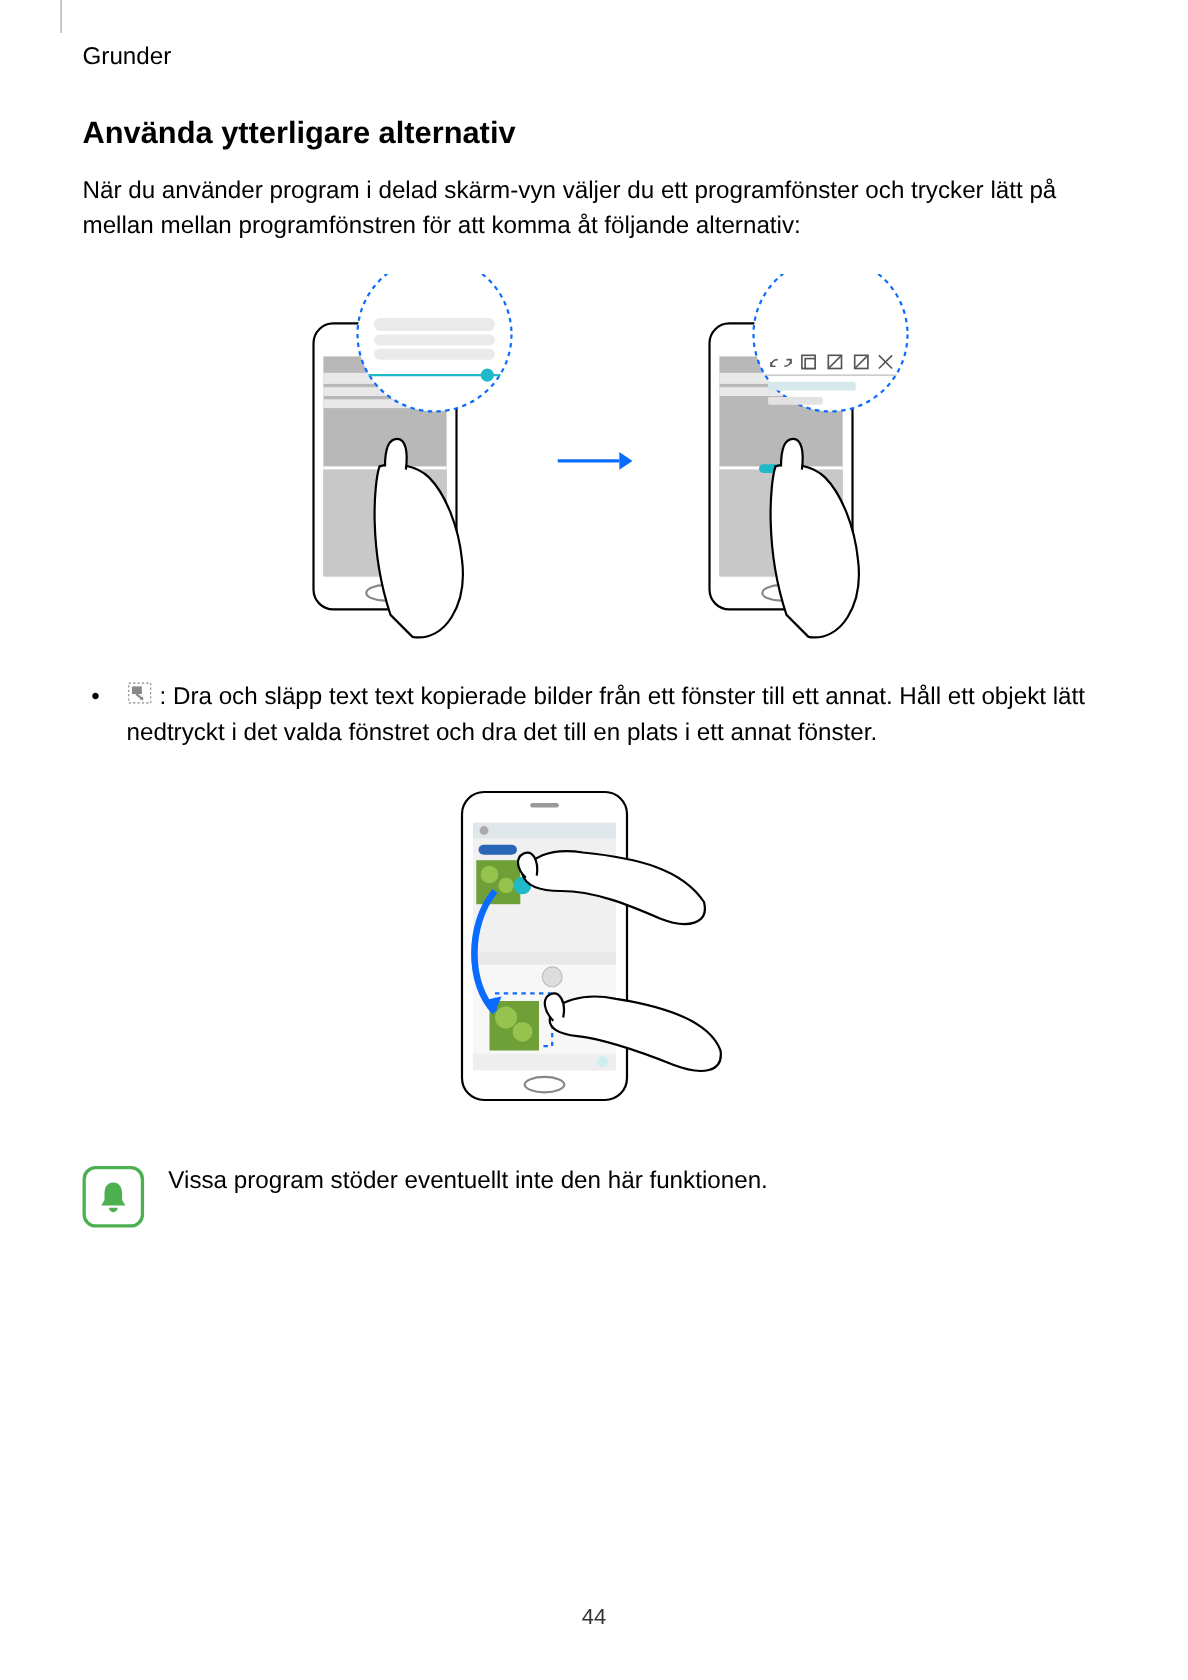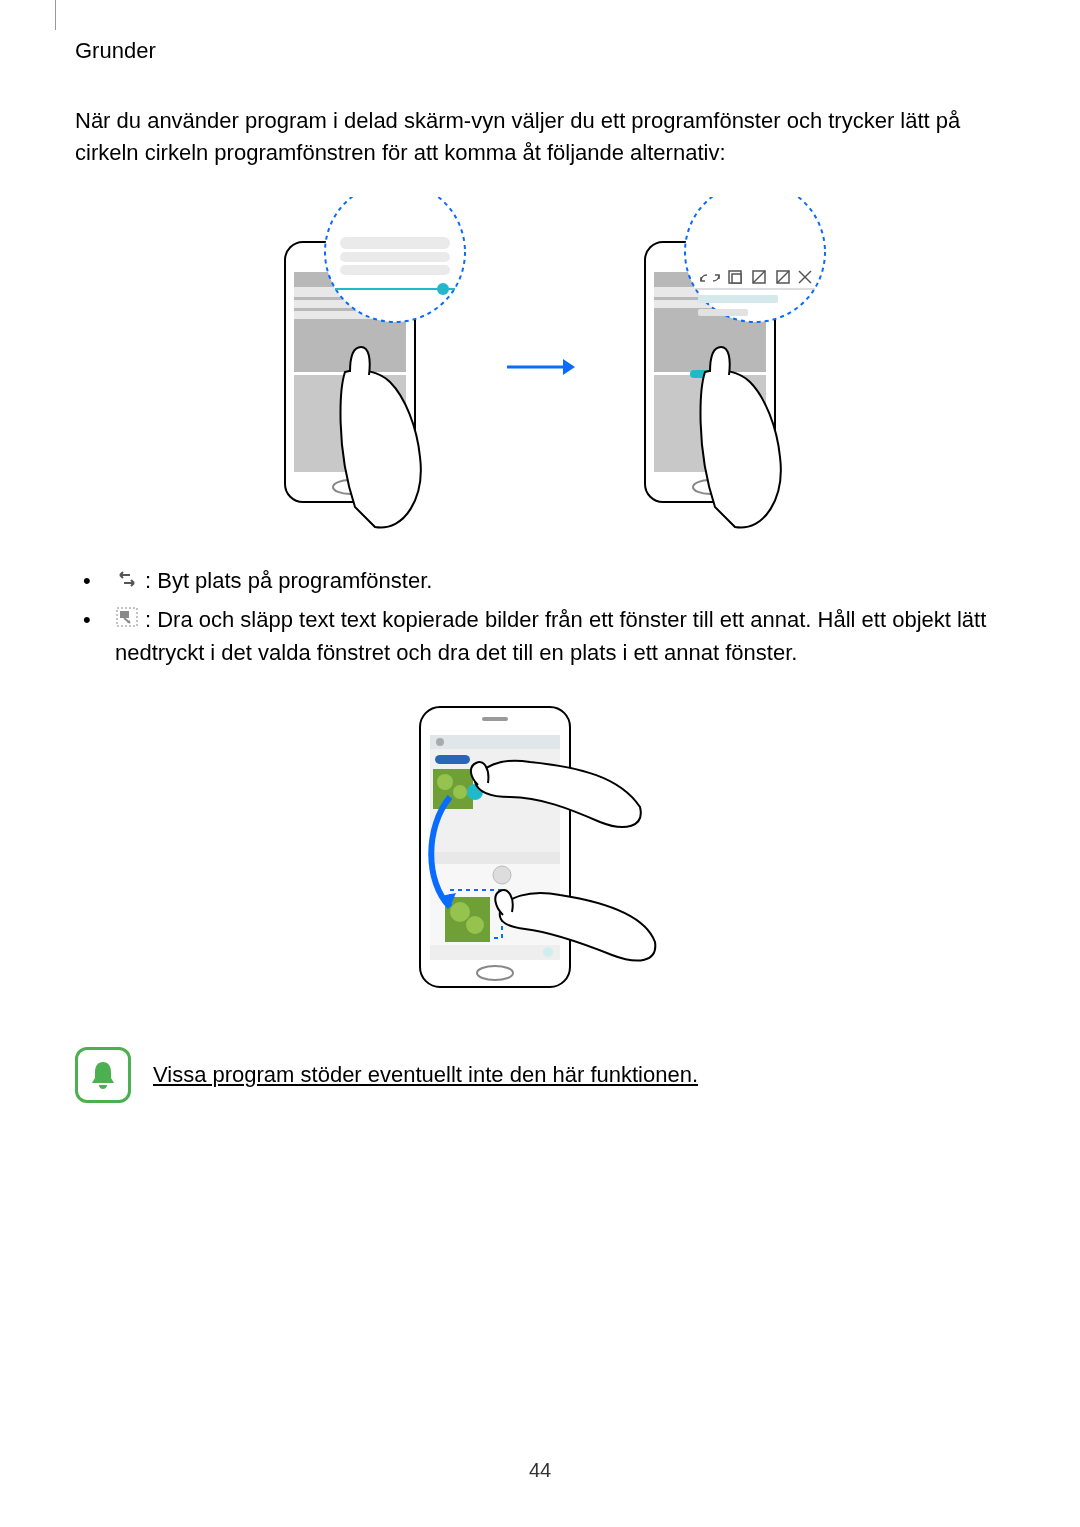--- a/index.html
+++ b/index.html
@@ -73,24 +73,23 @@
     vertical-align: middle;
     margin-right: 6px;
   }
   .figure-center {
     display: flex;
     justify-content: center;
     margin-bottom: 50px;
   }
   .note-row {
     display: flex;
-    align-items: center;
+    align-items: flex-start;
     gap: 22px;
     margin-top: 50px;
-    text-decoration: underline;
   }
   .note-icon {
     width: 56px;
     height: 56px;
     border: 3px solid #4CAF50;
     border-radius: 12px;
     display: flex;
     align-items: center;
     justify-content: center;
   }
@@ -109,22 +108,23 @@
 </style>
 </head>
 <body>
 
 <div class="page-margin-line"></div>
 
 <div class="header-section">Grunder</div>
 
 <div class="content">
 
-
-  <p class="intro-para">När du använder program i delad skärm-vyn väljer du ett programfönster och trycker lätt på cirkeln cirkeln programfönstren för att komma åt följande alternativ:</p>
+  <h2 class="section-title">Använda ytterligare alternativ</h2>
+
+  <p class="intro-para">När du använder program i delad skärm-vyn väljer du ett programfönster och trycker lätt på mellan mellan programfönstren för att komma åt följande alternativ:</p>
 
   <div class="figure-row">
 
     <svg width="230" height="340" viewBox="0 0 230 340">
 
       <rect x="40" y="45" width="130" height="260" rx="18" ry="18" fill="#fff" stroke="#000" stroke-width="2"></rect>
       <rect x="49" y="75" width="112" height="200" fill="#b8b8b8"></rect>
 
       <rect x="49" y="175" width="112" height="3" fill="#fff"></rect>
 
@@ -184,28 +184,20 @@
       <rect x="93" y="98" width="80" height="8" rx="2" fill="#d5e8ec"></rect>
       <rect x="93" y="112" width="50" height="7" rx="2" fill="#e2e2e2"></rect>
 
       <path d="M 100 175 C 95 190 90 250 110 310 L 130 330 C 160 335 180 300 175 260 C 172 230 160 200 145 185 C 135 175 115 170 100 175 Z" fill="#fff" stroke="#000" stroke-width="2"></path>
       <path d="M 105 175 C 105 160 108 150 116 150 C 124 150 126 162 124 178" fill="#fff" stroke="#000" stroke-width="2"></path>
     </svg>
   </div>
 
   <ul class="bullets">
     <li>
-      <span class="icon-swap">
-        <svg width="24" height="20" viewBox="0 0 24 20">
-          <path d="M 5 6 H 15 M 5 6 L 8 3 M 5 6 L 8 9" stroke="#555" stroke-width="2" fill="none"></path>
-          <path d="M 19 14 H 9 M 19 14 L 16 11 M 19 14 L 16 17" stroke="#555" stroke-width="2" fill="none"></path>
-        </svg>
-      </span><span>: Byt plats på programfönster.</span>
-    </li>
-    <li>
       <span class="icon-drag">
         <svg width="24" height="22" viewBox="0 0 24 22">
           <rect x="2" y="2" width="20" height="18" fill="none" stroke="#888" stroke-width="1" stroke-dasharray="2,2"></rect>
           <rect x="5" y="5" width="9" height="7" fill="#888"></rect>
           <path d="M 9 12 L 15 17" stroke="#888" stroke-width="2"></path>
           <polygon points="15,17 12,17 15,14" fill="#888"></polygon>
         </svg>
       </span><span>: Dra och släpp text text kopierade bilder från ett fönster till ett annat. Håll ett objekt lätt nedtryckt i det valda fönstret och dra det till en plats i ett annat fönster.</span>
     </li>
   </ul>

